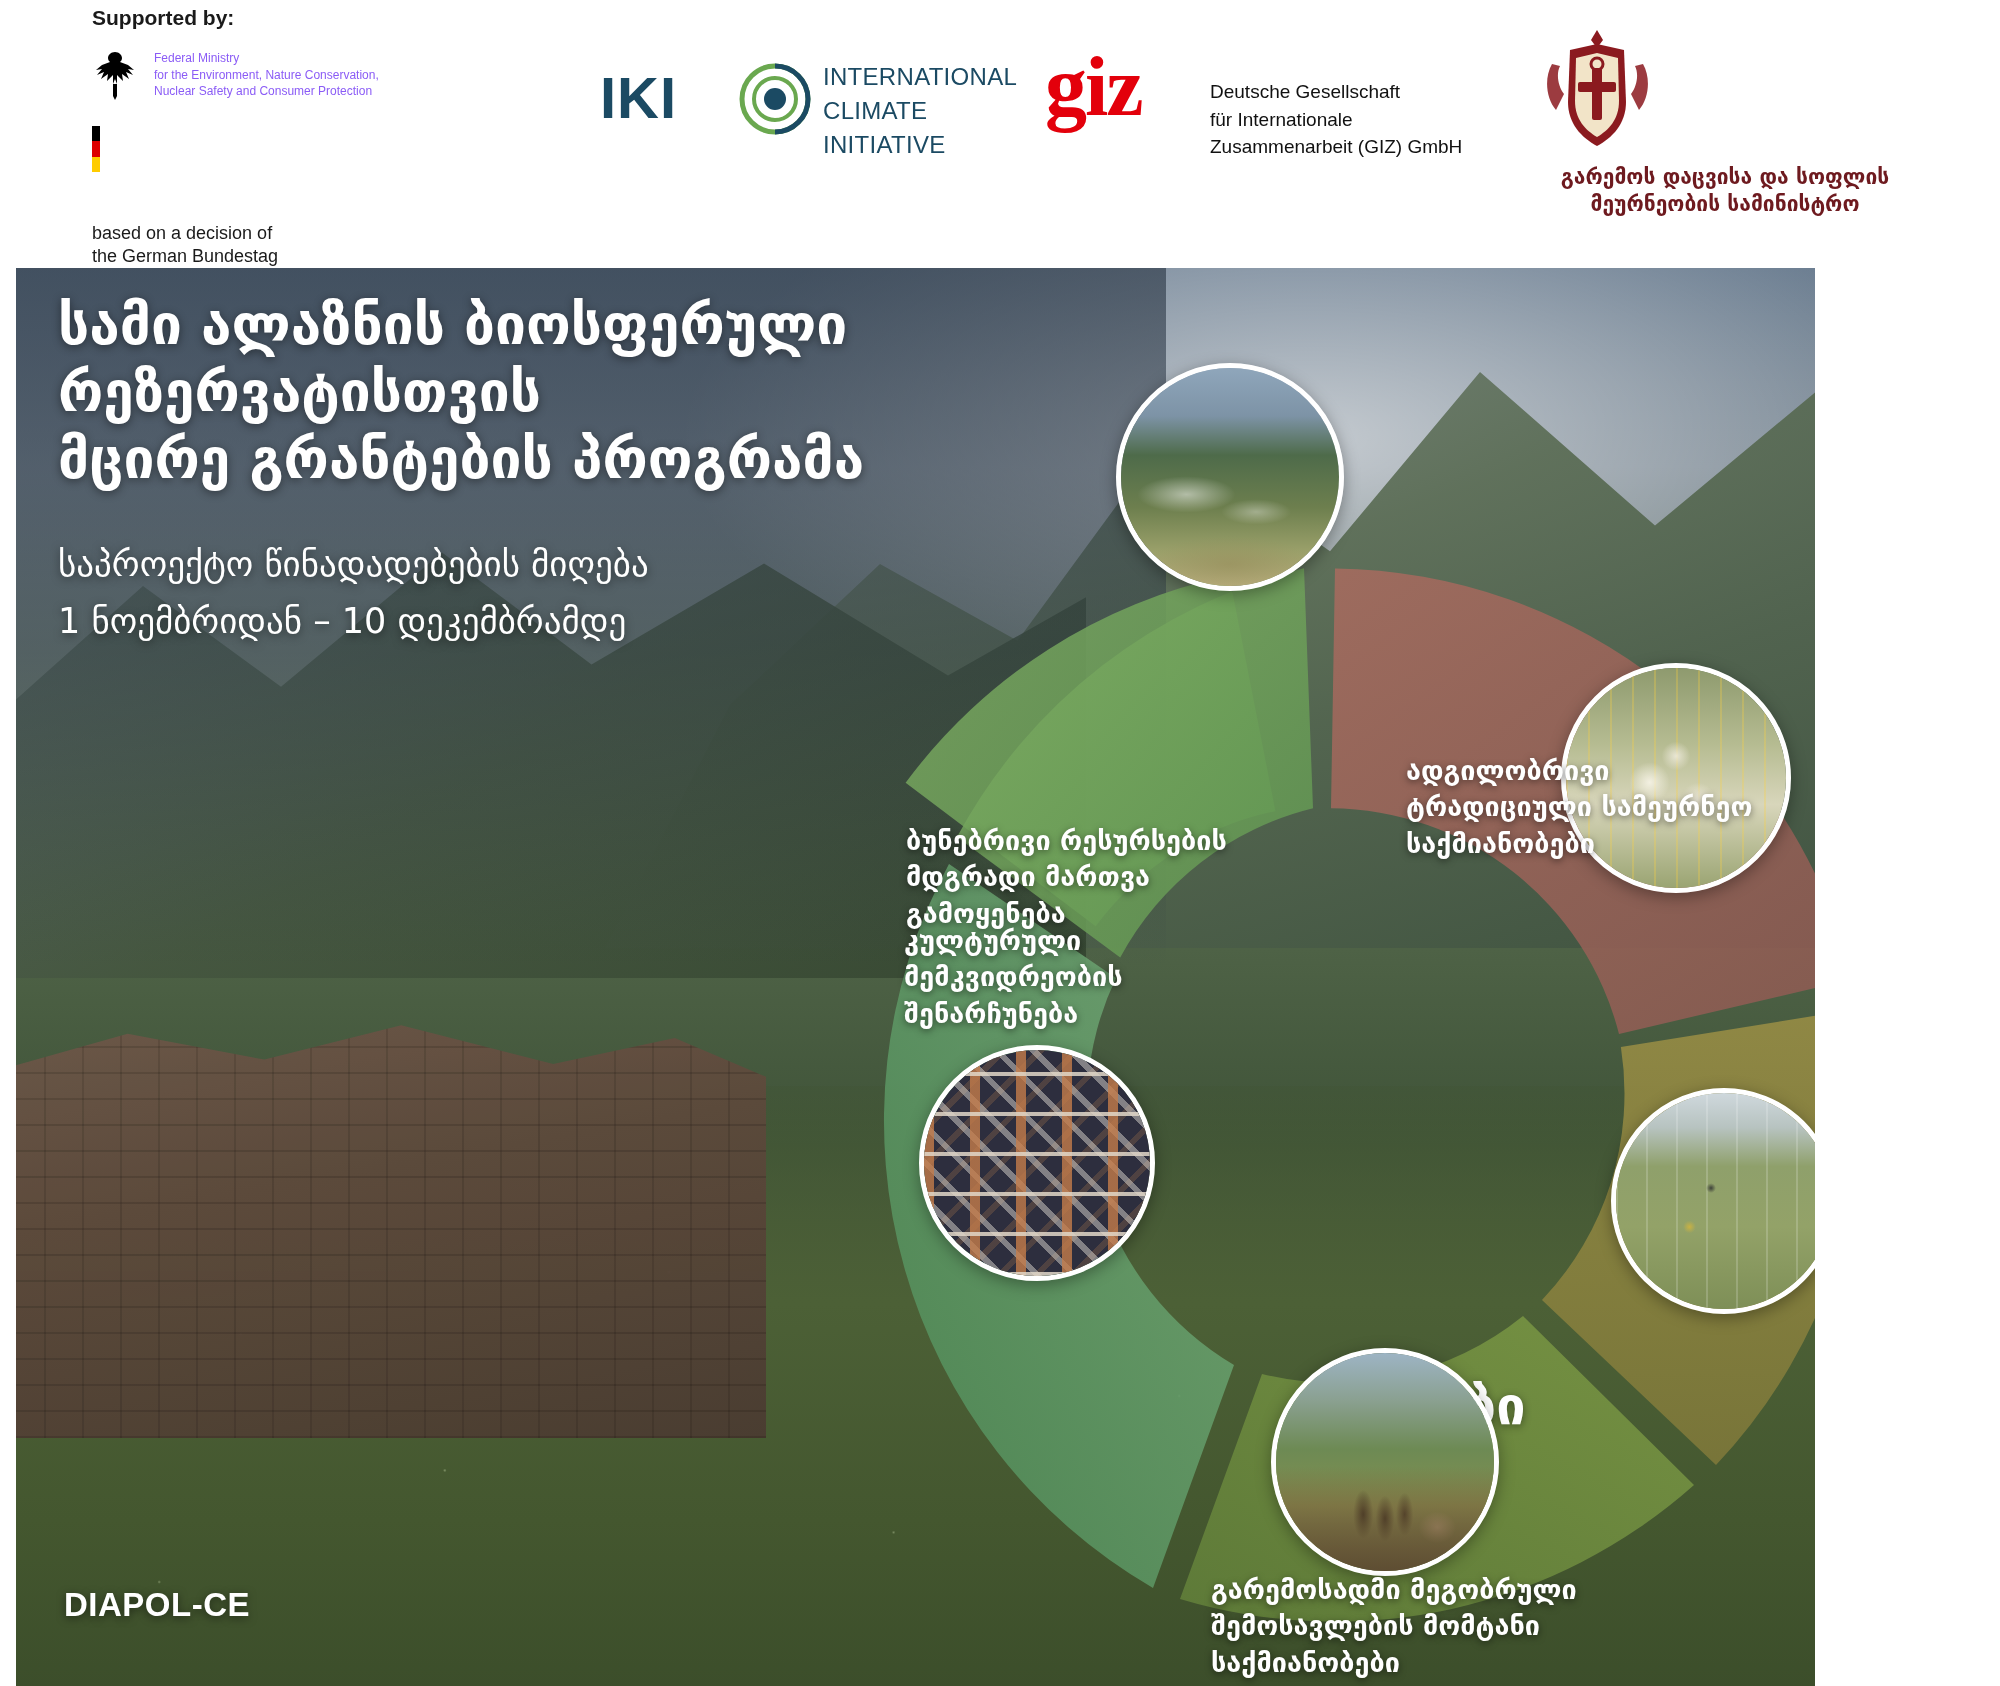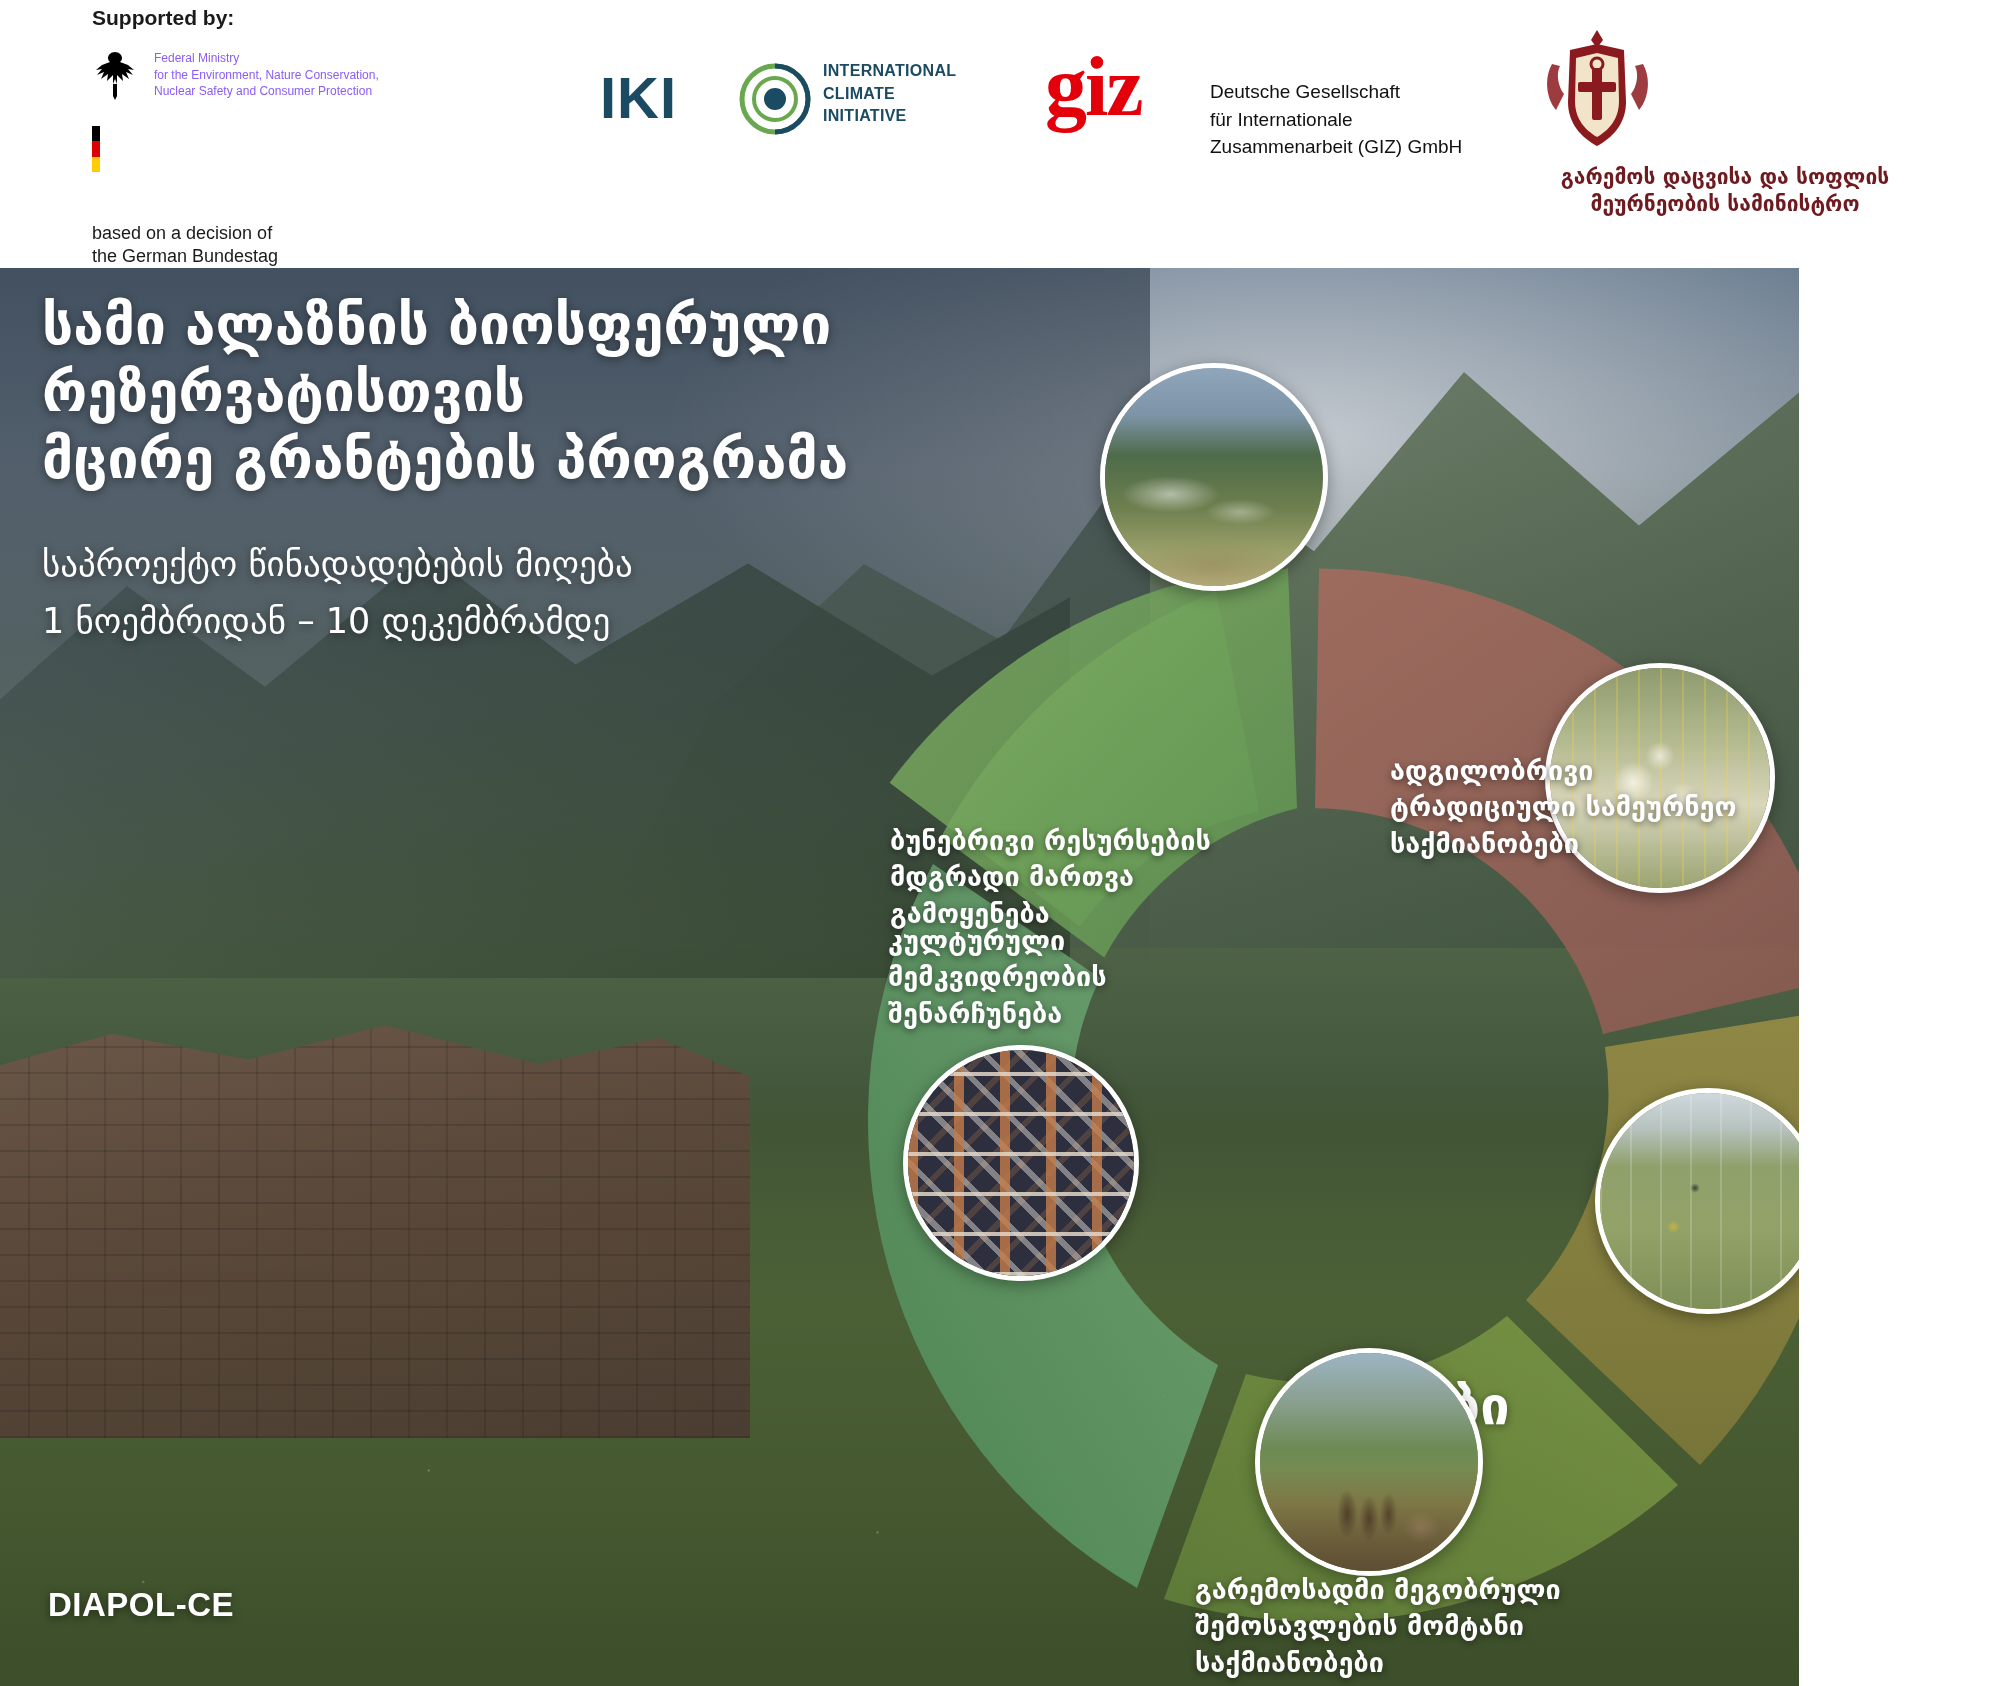--- a/index.html
+++ b/index.html
@@ -43,21 +43,21 @@
   
   .iki { position: absolute; left: 600px; top: 48px; width: 400px; height: 90px; }
   .iki-word {
     position: absolute; left: 0; top: 16px;
     font-size: 58px; font-weight: bold; letter-spacing: 1px; color: #1b4a63;
     font-family: "Liberation Sans", sans-serif;
   }
   .iki-mark { position: absolute; left: 138px; top: 14px; }
   .iki-lines {
     position: absolute; left: 223px; top: 12px; width: 190px;
-    font-size: 16px; font-weight: bold; line-height: 1.42; color: #1b4a63;
+    font-size: 24px; font-weight: normal; line-height: 1.42; color: #1b4a63;
     letter-spacing: .3px;
     font-family: "Liberation Sans", sans-serif;
   }
 
   
   .giz { position: absolute; left: 1045px; top: 38px; width: 520px; height: 110px; }
   .giz-word {
     position: absolute; left: 0; top: 0;
     font-size: 84px; font-weight: bold; color: #e3000b; letter-spacing: -2px;
     font-family: "Liberation Serif", serif;
@@ -72,21 +72,21 @@
   .geo { position: absolute; left: 1520px; top: 24px; width: 430px; height: 210px; }
   .geo-emblem { position: absolute; left: 20px; top: 0; width: 115px; height: 128px; }
   .geo-text {
     position: absolute; left: 0; top: 140px; width: 410px;
     font-size: 21px; line-height: 1.3; color: #6e1a1f; font-weight: bold;
     text-align: center;
   }
 
   
   .poster {
-    position: absolute; left: 0; top: 268px; width: 1799px; height: 1418px;
+    position: absolute; left: 16px; top: 268px; width: 1799px; height: 1418px;
     overflow: hidden;
   }
   
   .bg-sky {
     position: absolute; inset: 0;
     background:
       radial-gradient(ellipse 900px 400px at 72% 12%, rgba(255,255,255,.55), rgba(255,255,255,0) 70%),
       linear-gradient(180deg, #6d7f92 0%, #7e8b96 14%, #6d7c72 30%, #4e6246 48%, #3f5338 62%, #4a5c3b 78%, #53643f 100%);
   }
   .bg-mtn-right {

